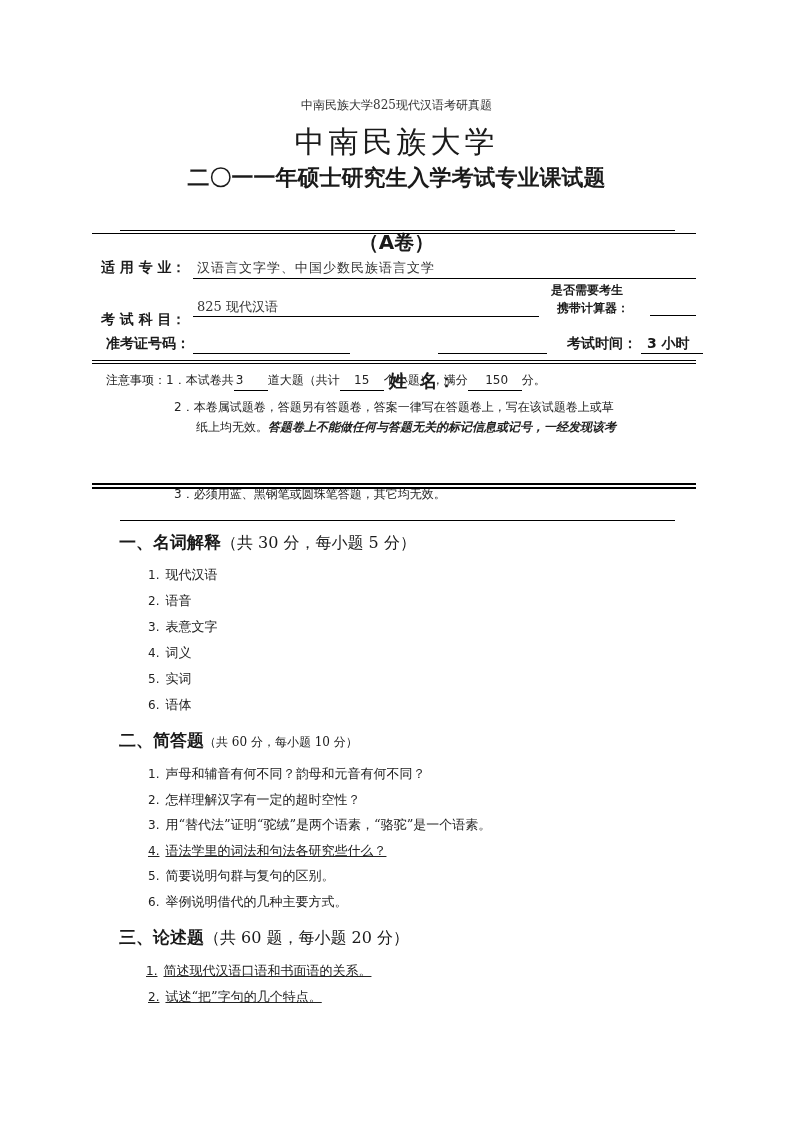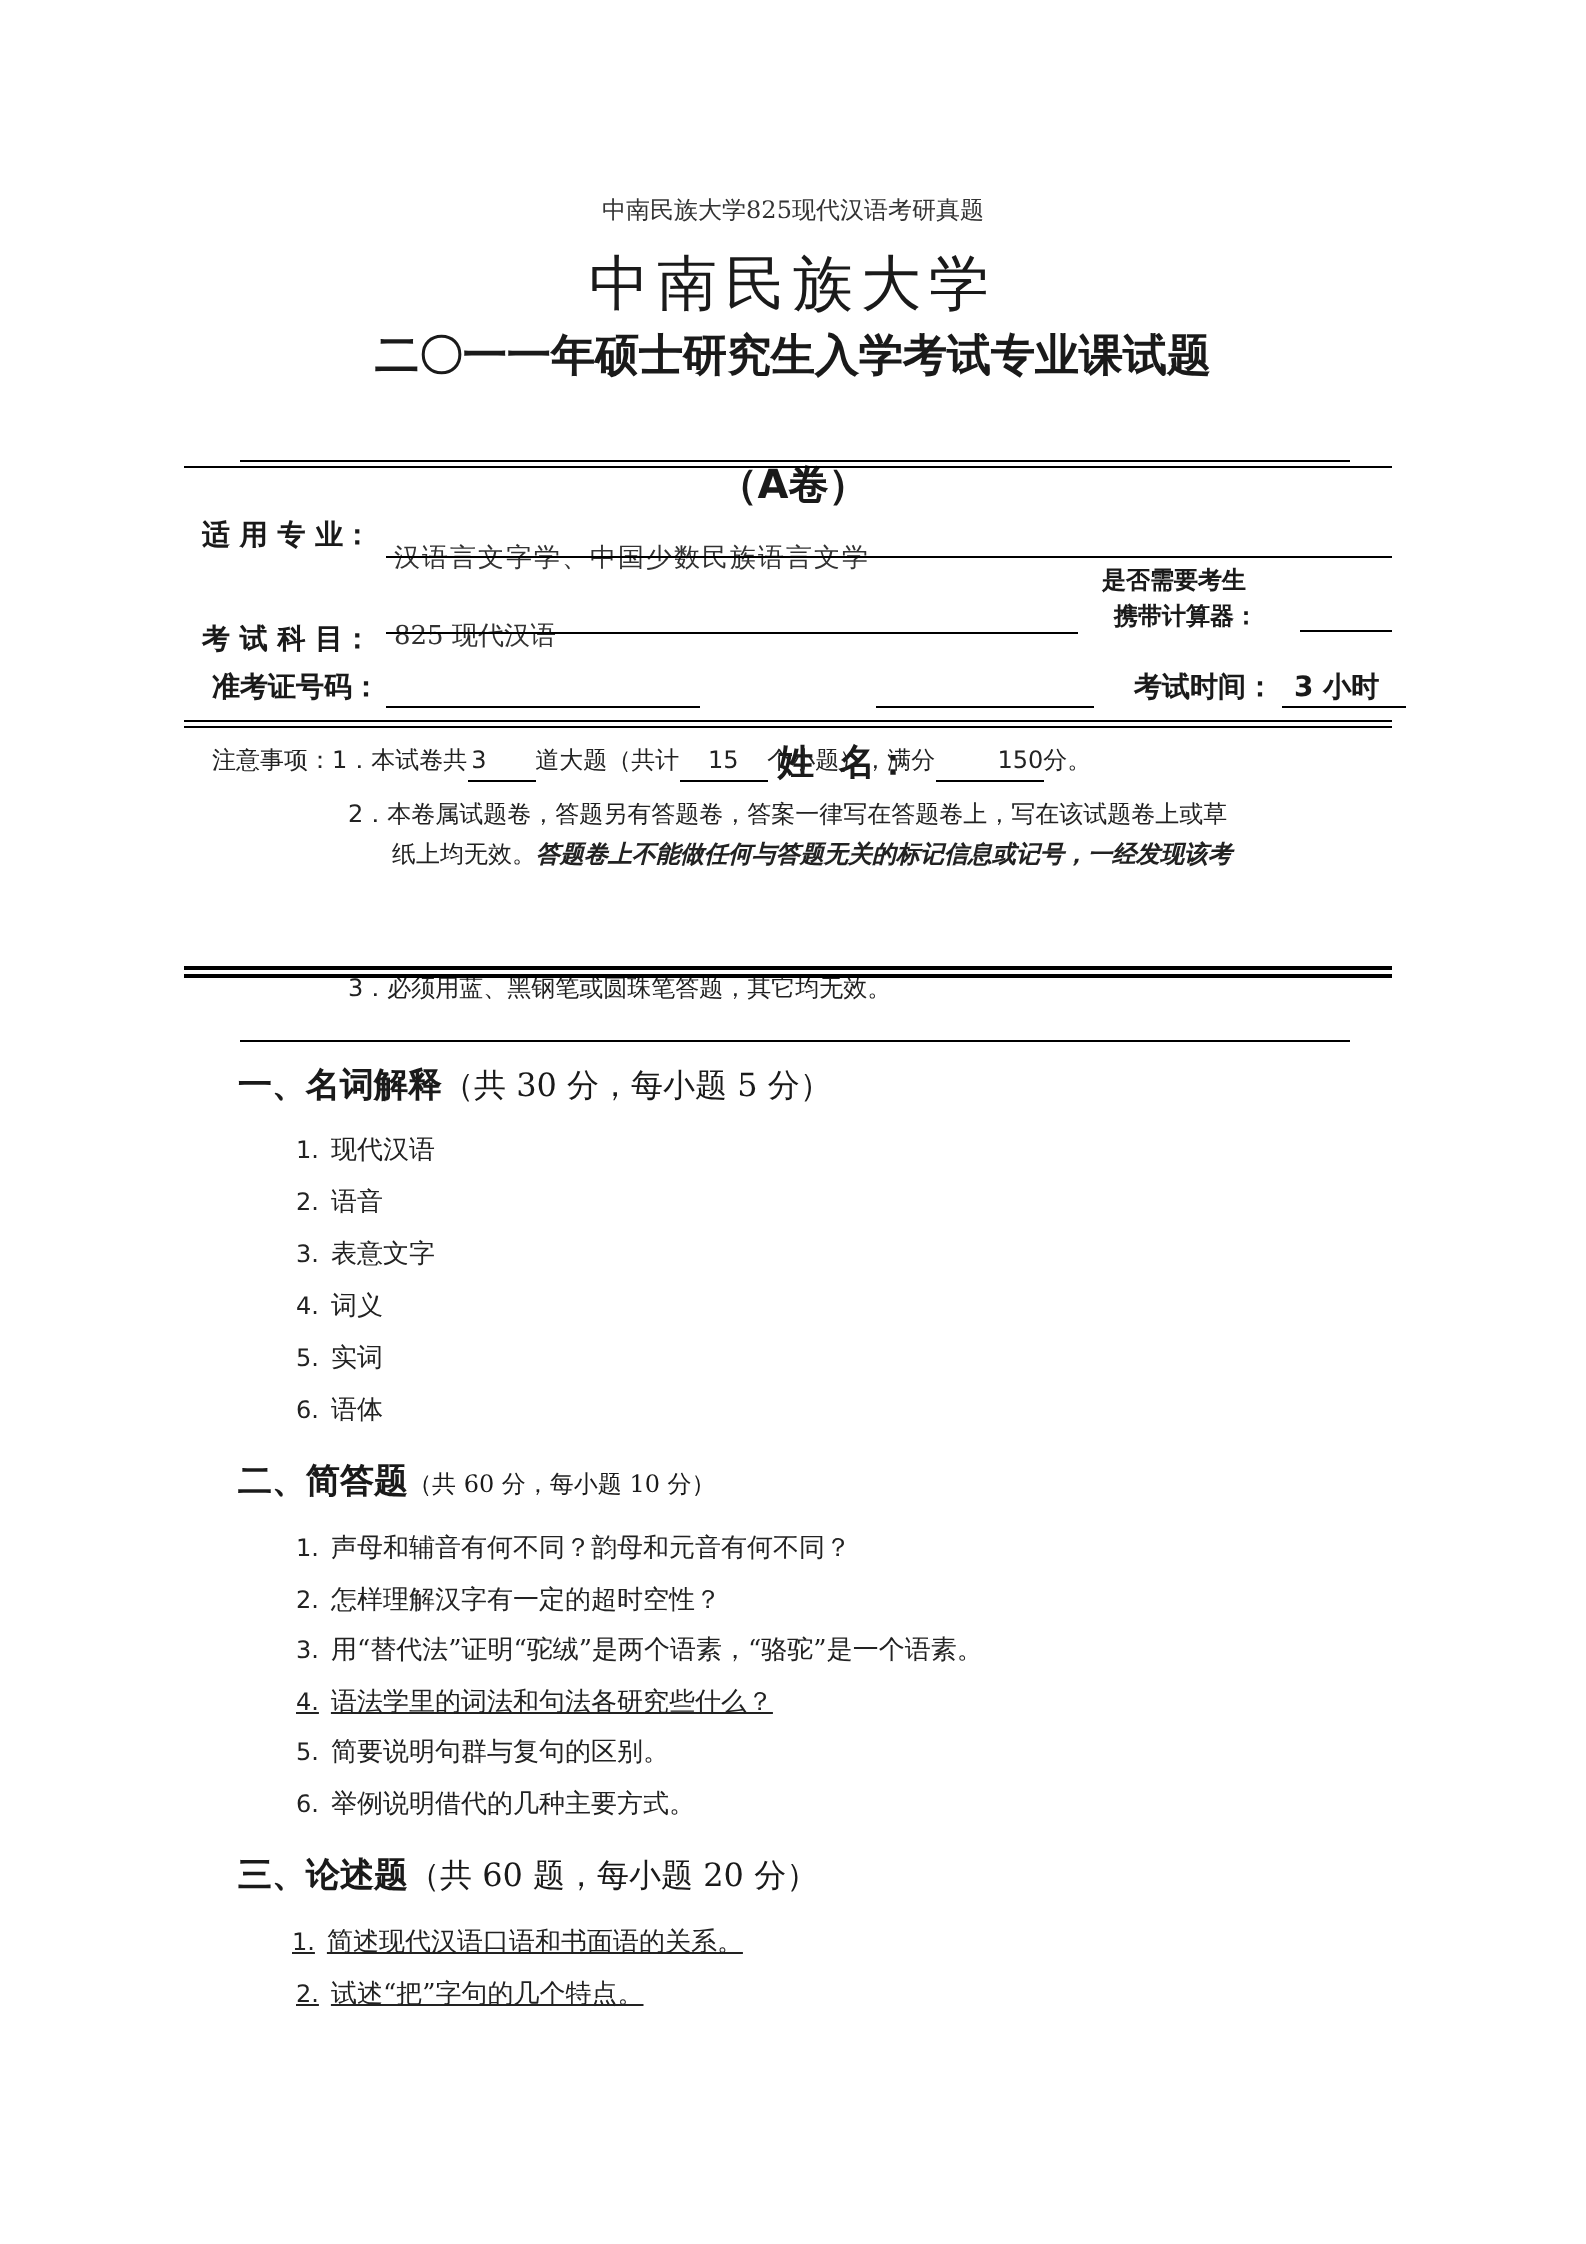--- a/index.html
+++ b/index.html
@@ -10,21 +10,21 @@
   .serif { font-family: "DejaVu Serif", "Liberation Serif", serif; }
 
   .header-note { top: 97px; left: 0; width: 793px; text-align: center; font-size: 12px; color: #333; }
   .uni-title { top: 122px; left: 0; width: 793px; text-align: center; font-size: 30px; letter-spacing: 4px; font-weight: normal; }
   .exam-title { top: 163px; left: 0; width: 793px; text-align: center; font-size: 22px; font-weight: bold; }
   .paper-type { top: 195px; left: 0; width: 793px; text-align: center; font-size: 20px; font-weight: bold; margin-top: 34px; }
 
   .rule { position: absolute; background: #000; }
 
   .lbl { font-size: 14px; font-weight: bold; }
-  .val { font-size: 13px; color: #333; margin-top: 11px; }
+  .val { font-size: 13px; color: #333; }
   .uline { position: absolute; border-bottom: 1px solid #000; }
 
   .notice { font-size: 12px; color: #222; line-height: 20px; }
   .notice b.ital { font-style: italic; font-weight: bold; }
   .blank { display: inline-block; border-bottom: 1px solid #000; text-align: center; }
 
   .sec-title { font-size: 17px; }
   .sec-title .bold { font-weight: bold; }
   .q { font-size: 13px; color: #222; }
   .q .num { font-family: "DejaVu Sans", "Liberation Sans", sans-serif; font-size: 12px; margin-right: 6px; }
@@ -65,21 +65,21 @@
   <div class="abs sans" style="top:335px; left:567px; font-size:14px; font-weight:bold;">考试时间：</div>
   <div class="abs sans" style="top:335px; left:647px; font-size:14px; font-weight:bold;">3 小时</div>
   <div class="uline" style="top:353px; left:641px; width:62px;"></div>
 </div>
 
 <div class="rule" style="top:360px; left:92px; width:604px; height:1px;"></div>
 <div class="rule" style="top:363px; left:92px; width:604px; height:1px;"></div>
 
 <div class="abs notice serif" style="top:370px; left:106px; width:600px;">
   <div style="white-space:nowrap;">
-    <span>注意事项：</span><span class="sans">1．</span><span>本试卷共</span><span class="blank sans" style="width:32px; text-align:left; padding-left:2px;">3</span><span>道大题（共计</span><span class="blank sans" style="width:44px;">15</span><span>个小题），满分</span><span class="blank sans" style="width:50px; text-align:right; padding-left:4px;">150</span><span>分。</span>
+    <span>注意事项：</span><span class="sans">1．</span><span>本试卷共</span><span class="blank sans" style="width:32px; text-align:left; padding-left:2px;">3</span><span>道大题（共计</span><span class="blank sans" style="width:44px;">15</span><span>个小题），满分</span><span class="blank sans" style="width:50px; text-align:center; padding-left:4px;">150</span><span>分。</span>
   </div>
 </div>
 
 <div class="abs notice serif" style="top:397px; left:174px; width:520px;">
   <div style="white-space:nowrap;"><span class="sans">2．</span><span>本卷属试题卷，答题另有答题卷，答案一律写在答题卷上，写在该试题卷上或草</span></div>
   <div style="white-space:nowrap; padding-left:22px;"><span>纸上均无效。</span><b class="ital sans">答题卷上不能做任何与答题无关的标记信息或记号，一经发现该考</b></div>
 </div>
 
 <div class="abs notice serif" style="top:484px; left:174px; white-space:nowrap;">
   <span class="sans">3．</span><span>必须用蓝、黑钢笔或圆珠笔答题，其它均无效。</span>

